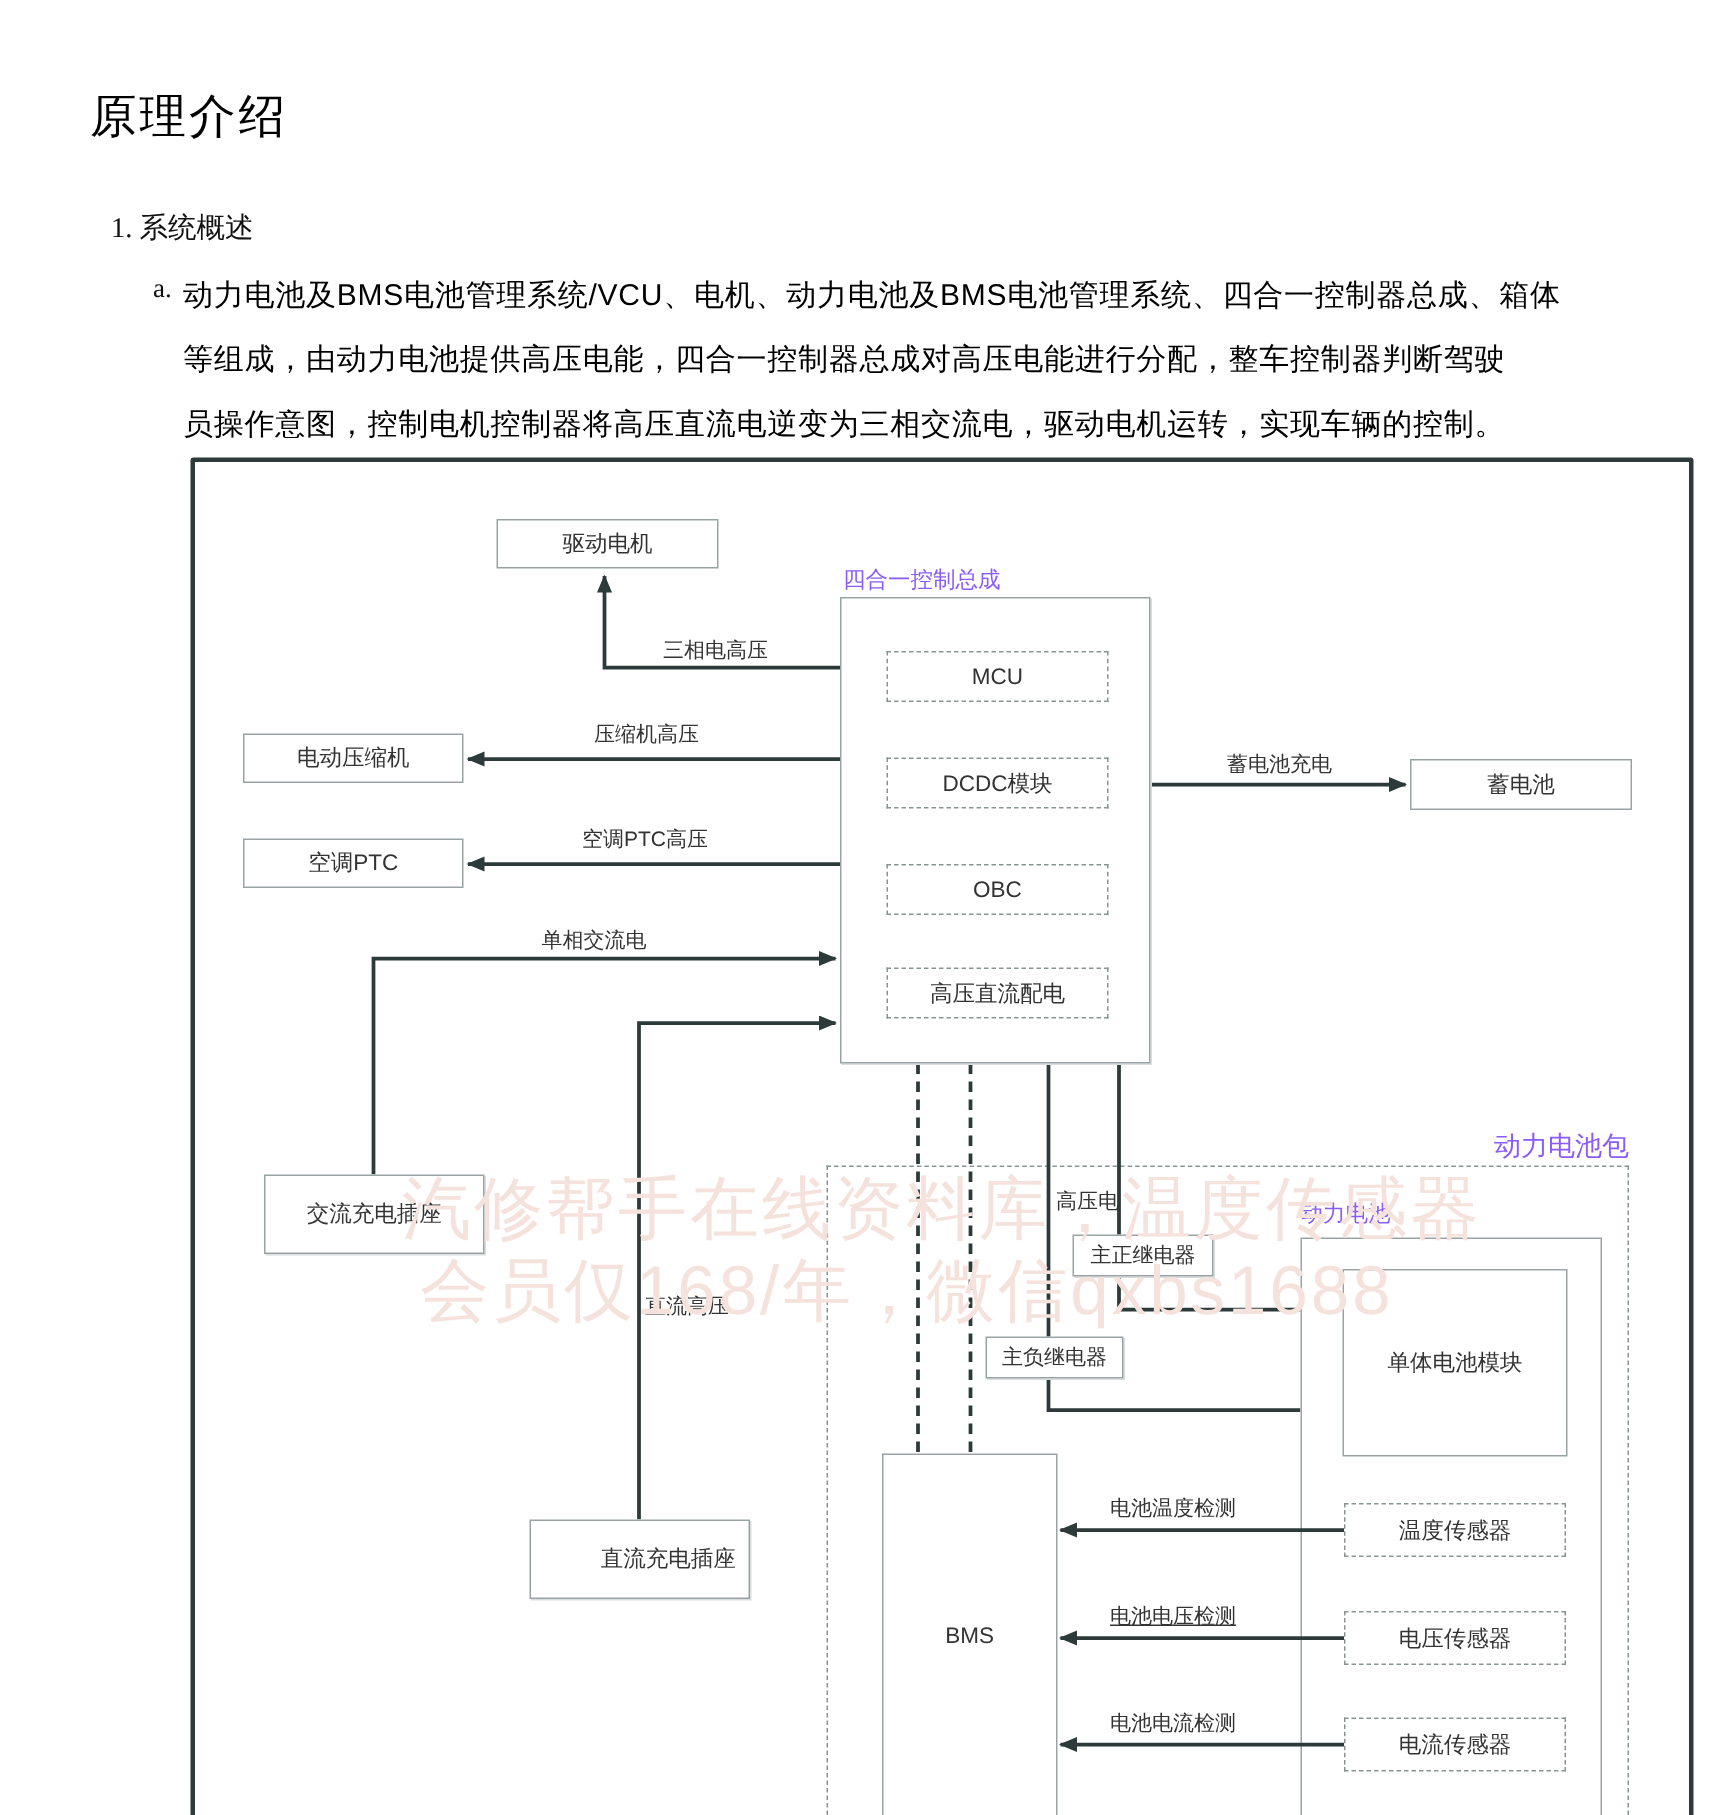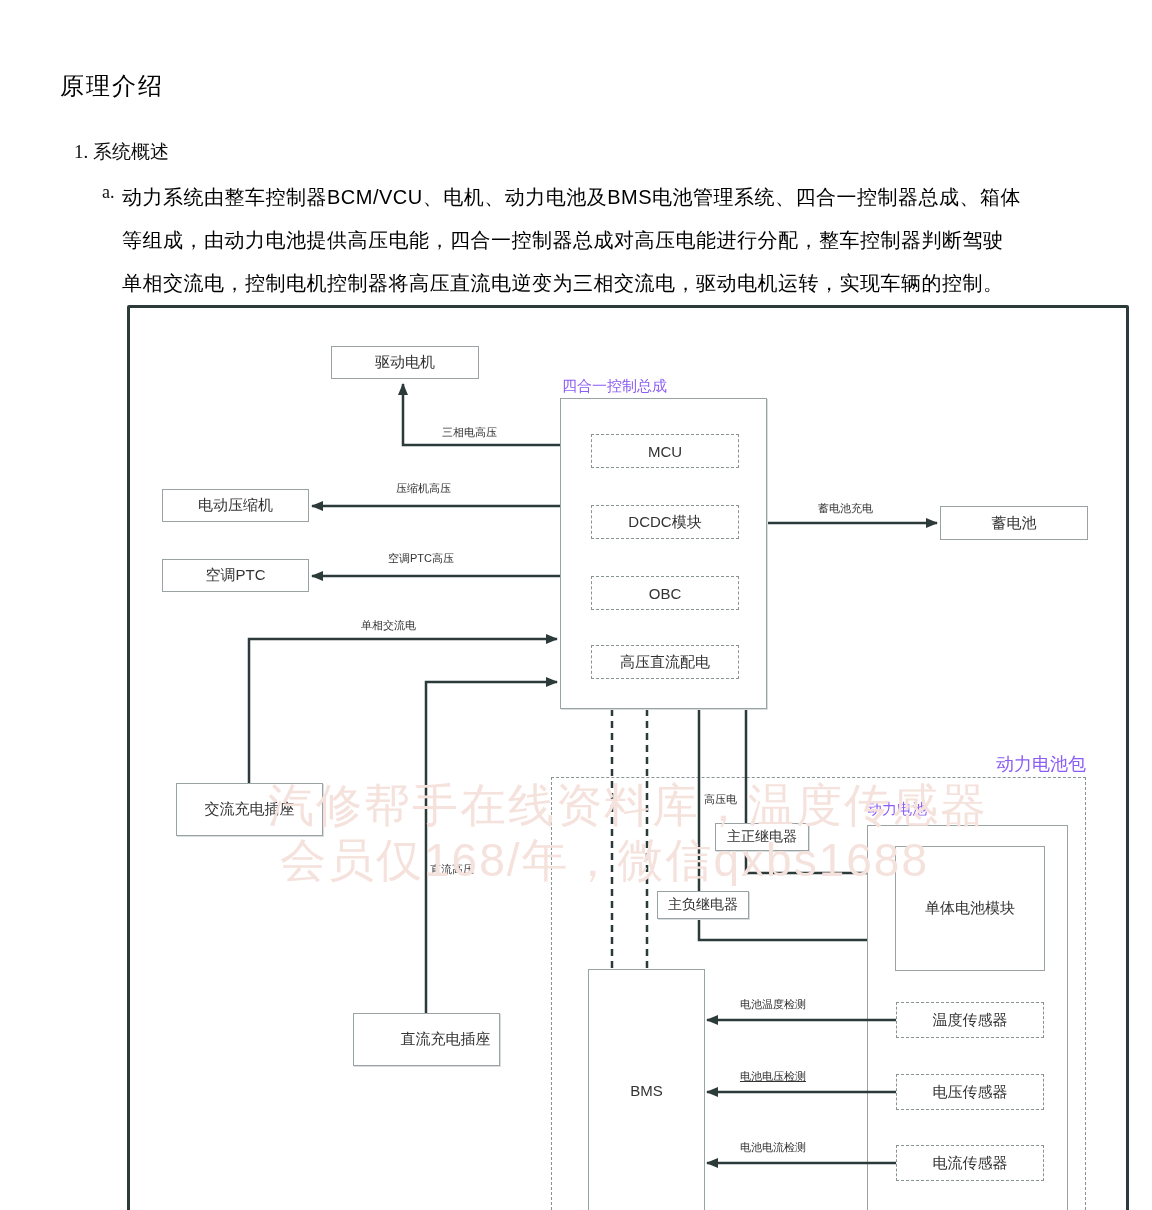--- a/index.html
+++ b/index.html
@@ -1,41 +1,41 @@
 <!DOCTYPE html>
 <html><head>
 <meta charset="utf-8">
 <style>
   * { margin:0; padding:0; box-sizing:border-box; }
   html,body { width:1152px; height:1210px; background:#ffffff; overflow:hidden;
               font-family:"Liberation Sans", sans-serif; color:#1a1a1a; position:relative; }
 
   
-  .doc-title   { position:absolute; left:60px;  top:70px;  font-size:24px; letter-spacing:2px; color:#000; }
+  .doc-title   { position:absolute; left:60px;  top:57px;  font-size:31px; letter-spacing:2px; color:#000; }
   .doc-section { position:absolute; left:74px;  top:139px; font-size:19px; color:#111;
                  font-family:"Liberation Serif", serif; }
   .item-marker { position:absolute; left:102px; top:182px; font-size:18px; color:#111;
                  font-family:"Liberation Serif", serif; }
   .para        { position:absolute; left:122px; top:176px; width:1030px; font-size:20px; color:#000; }
   .para .pline { white-space:nowrap; height:43px; line-height:43px; letter-spacing:0.5px; }
 
   
   .frame { position:absolute; left:127px; top:305px; width:1002px; height:920px;
            border:3px solid #2c3a3a; border-radius:2px; background:#fff; }
 
   .lines-layer { position:absolute; left:0; top:0; width:1002px; height:917px; }
   .under { z-index:1; } .over { z-index:3; }
 
   
   .nbox { position:absolute; background:#fff; border:1px solid #9aa3a3;
           display:flex; align-items:center; justify-content:center;
           font-size:15px; color:#333; z-index:2; }
   .dashed { border:1px dashed #8a9393; }
   .free-label { position:absolute; font-size:15px; color:#8b5cf6; z-index:2; white-space:nowrap; }
-  .wire-label { position:absolute; font-size:11px; color:#333; z-index:2; white-space:nowrap; }
+  .wire-label { position:absolute; font-size:14px; color:#333; z-index:2; white-space:nowrap; }
 
   
   .b-drive   { left:201px; top:38px;  width:148px; height:33px; }
   .b-main    { left:430px; top:90px;  width:207px; height:311px; box-shadow:1px 1px 0 #d9dddd; }
   .b-mcu     { left:461px; top:126px; width:148px; height:34px; }
   .b-dcdc    { left:461px; top:197px; width:148px; height:34px; }
   .b-obc     { left:461px; top:268px; width:148px; height:34px; }
   .b-hvdc    { left:461px; top:337px; width:148px; height:34px; }
   .b-comp    { left:32px;  top:181px; width:147px; height:33px;text-align:center; }
   .b-ptc     { left:32px;  top:251px; width:147px; height:33px; }
@@ -74,23 +74,23 @@
   .wm1 { left:268px; top:775px; }
   .wm2 { left:280px; top:830px; }
 </style>
 </head>
 <body>
 
 <div class="doc-title">原理介绍</div>
 <div class="doc-section">1. 系统概述</div>
 <div class="item-marker">a.</div>
 <div class="para">
-  <div class="pline">动力系统由整车控制器BCM/VCU、电机、动力电池及BMS电池管理系统、四合一控制器总成、箱体</div>
+  <div class="pline">动力电池及BMS电池管理系统/VCU、电机、动力电池及BMS电池管理系统、四合一控制器总成、箱体</div>
   <div class="pline">等组成，由动力电池提供高压电能，四合一控制器总成对高压电能进行分配，整车控制器判断驾驶</div>
-  <div class="pline">单相交流电，控制电机控制器将高压直流电逆变为三相交流电，驱动电机运转，实现车辆的控制。</div>
+  <div class="pline">员操作意图，控制电机控制器将高压直流电逆变为三相交流电，驱动电机运转，实现车辆的控制。</div>
 </div>
 
 <div class="frame">
 
   <svg class="lines-layer under" viewBox="0 0 1002 917" width="1002" height="917">
     <defs>
       <marker id="arr" markerWidth="13" markerHeight="11" refX="11" refY="5" orient="auto" markerUnits="userSpaceOnUse">
         <path d="M0,0 L12,5 L0,10 Z" fill="#2c3a3a"></path>
       </marker>
     </defs>

